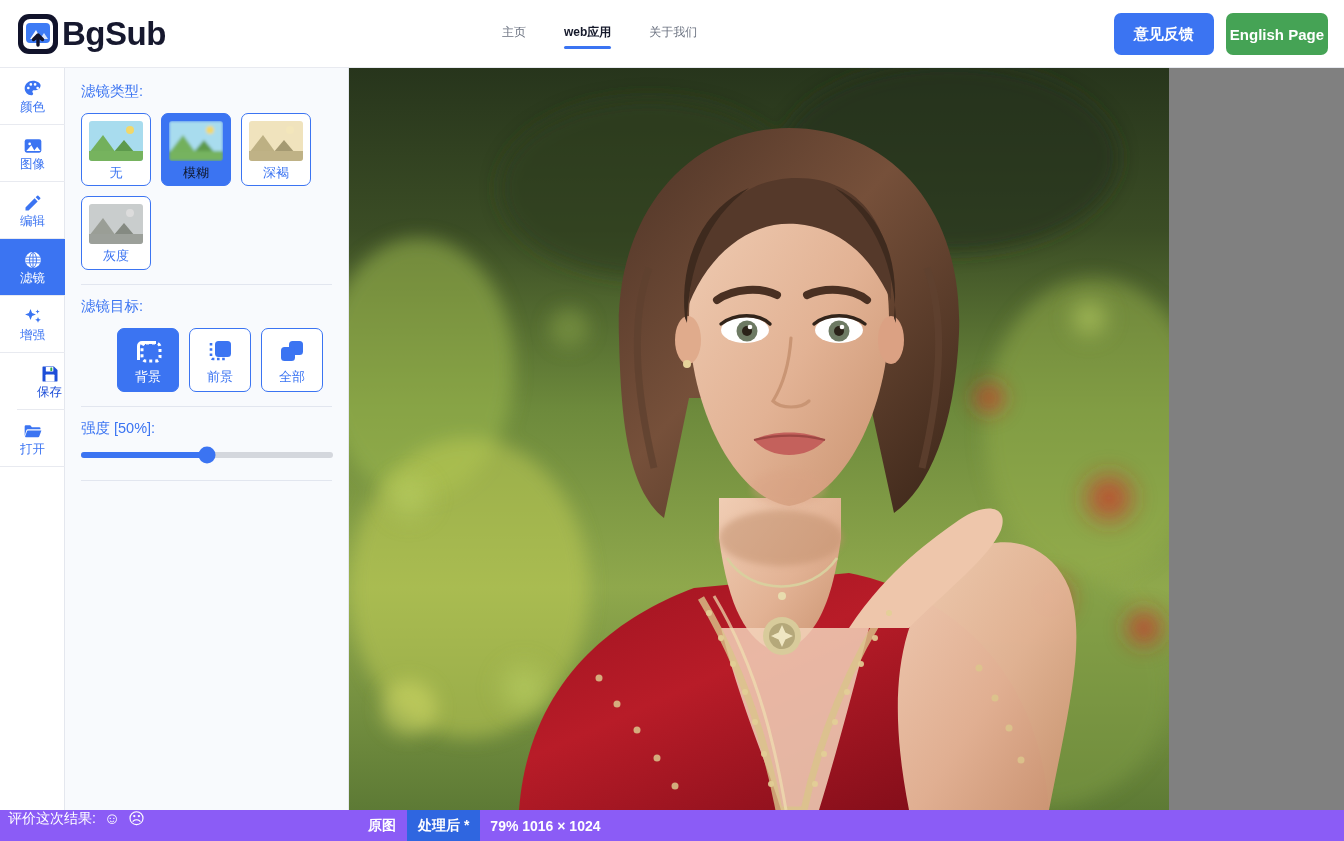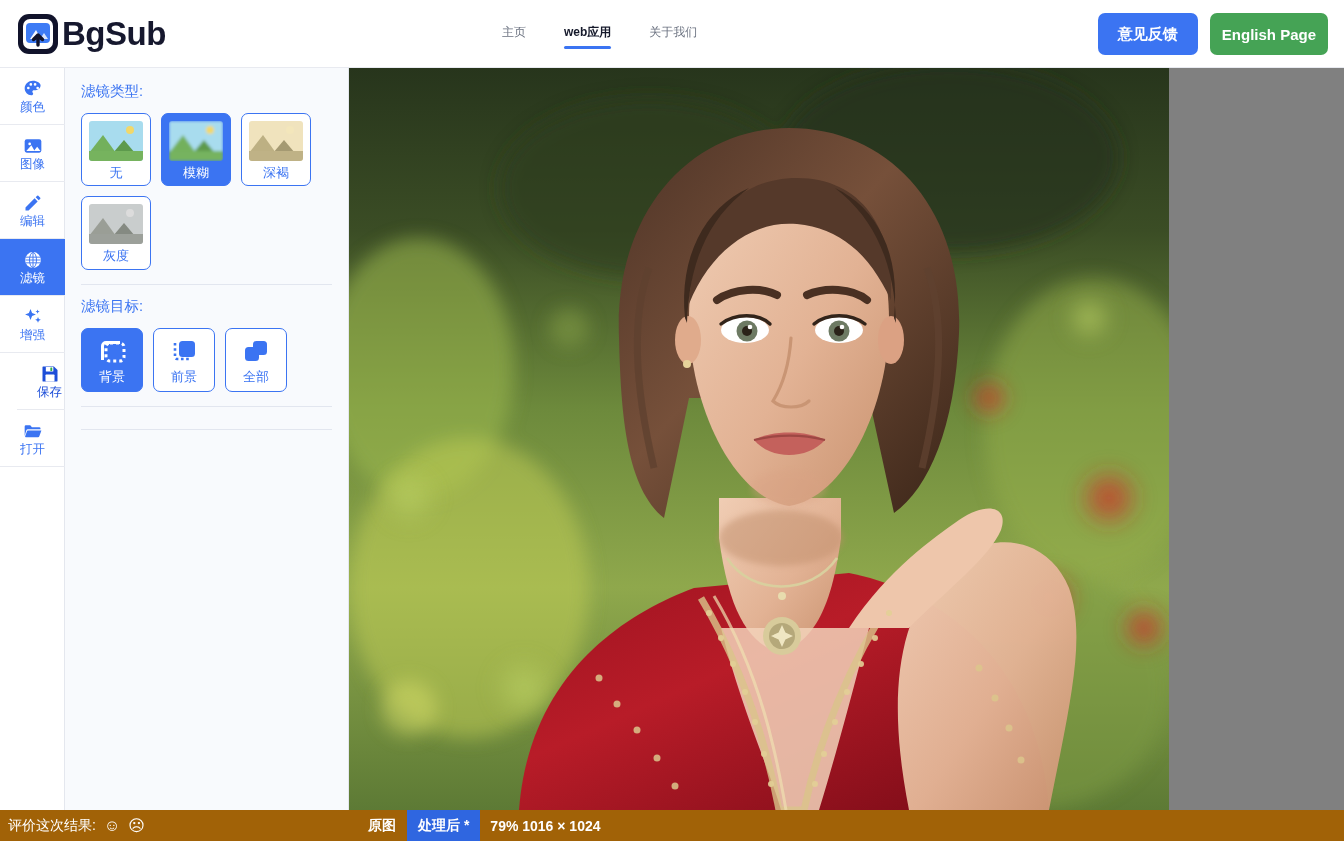--- a/index.html
+++ b/index.html
@@ -57,21 +57,21 @@
   }
   .btn-feedback {
     background: #3b74f2; color: #ffffff; border: none;
     border-radius: 7px; font-size: 15px; font-weight: 700;
     padding: 0 20px; height: 42px; cursor: pointer;
     font-family: inherit;
   }
   .btn-english {
     background: #45a355; color: #ffffff; border: none;
     border-radius: 7px; font-size: 15px; font-weight: 700;
-    padding: 0 12px; height: 42px; cursor: pointer;
+    padding: 0 4px; height: 42px; cursor: pointer;
     font-family: inherit;
   }
 
   
   .rail {
     position: absolute; left: 0; top: 68px;
     width: 65px; height: 742px;
     background: #ffffff;
     border-right: 1px solid #e4e7ee;
   }
@@ -104,31 +104,31 @@
 
   .chip-grid { display: flex; flex-wrap: wrap; gap: 10px; }
   .chip {
     width: 70px; border: 1px solid #3b74f2; border-radius: 7px;
     background: #ffffff; cursor: pointer;
     padding: 7px 6px 5px 6px;
     display: flex; flex-direction: column; align-items: center; gap: 5px;
   }
   .chip.active { background: #3b74f2; border-color: #3b74f2; }
   .chip-text { font-size: 13px; color: #3b74f2; line-height: 1.1; }
-  .chip.active .chip-text { color: #ffffff; }
+  .chip.active .chip-text { color: #0f172a; }
   .thumb { width: 54px; height: 40px; border-radius: 3px; display: block; }
 
   .target-grid { display: flex; gap: 10px; }
   .tchip {
     width: 62px; height: 64px; border: 1px solid #3b74f2; border-radius: 7px;
     background: #ffffff; cursor: pointer;
     display: flex; flex-direction: column; align-items: center;
     justify-content: center; gap: 3px;
   }
-  .tchip.active { background: #3b74f2; border-color: #3b74f2; }
+  .tchip.active { background: #3b74f2; border-color: #3b74f2; margin-left: 36px; }
   .tchip-text { font-size: 13px; color: #3b74f2; line-height: 1; }
   .tchip.active .tchip-text { color: #ffffff; }
   .ticon { width: 30px; height: 30px; display: block; }
 
   .slider-row { margin-top: 6px; }
   .slider-track {
     position: relative; height: 6px; background: #d4d7dd;
     border-radius: 3px; margin-top: 14px; width: 252px; cursor: pointer;
   }
   .slider-fill {
@@ -154,22 +154,22 @@
     position: absolute; left: 349px; top: 68px;
     width: 995px; height: 742px;
     background: #808080; overflow: hidden;
   }
   .photo { position: absolute; left: 0; top: 0; width: 820px; height: 742px; overflow: hidden; }
 
   
   .statusbar {
     position: absolute; left: 0; bottom: 0;
     width: 1344px; height: 31px;
-    background: #a16207; color: #ffffff;
-    display: flex; align-items: center;
+    background: #8b5cf6; color: #ffffff;
+    display: flex; align-items: flex-start;
     font-size: 14px;
   }
   .rate-group { display: flex; align-items: center; gap: 8px; margin-left: 8px; }
   .rate-label { font-size: 14px; }
   .emoji-btn { font-size: 16px; cursor: pointer; line-height: 1; }
   .status-right {
     position: absolute; left: 357px; top: 0; height: 31px;
     display: flex; align-items: center;
   }
   .status-tab {
@@ -378,20 +378,27 @@
         <svg class="ticon" viewBox="0 0 30 30">
           <rect x="12" y="4" width="14" height="14" rx="3.5" fill="#3b74f2"></rect>
           <rect x="4" y="10" width="14" height="14" rx="3.5" fill="#3b74f2"></rect>
         </svg>
         <span class="tchip-text">全部</span>
       </div>
     </div>
 
     <div class="hr"></div>
 
+    <div class="slider-row">
+      <div class="panel-label" style="margin-bottom:0">强度 [50%]:</div>
+      <div class="slider-track">
+        <div class="slider-fill"></div>
+        <div class="slider-knob"></div>
+      </div>
+    </div>
 
     <div class="hr" style="margin-top:22px"></div>
 
   </div>
 
   <div class="canvas-area">
     <div class="photo">
       <svg width="820" height="742" viewBox="0 0 820 742" preserveAspectRatio="none" aria-hidden="true">
         <defs>
           <linearGradient id="bgGarden" x1="0" y1="0" x2="0" y2="1">

